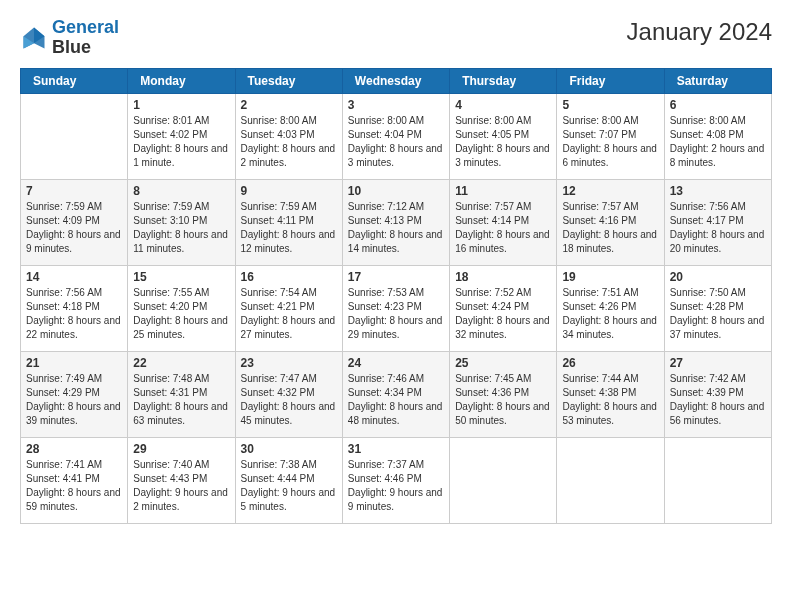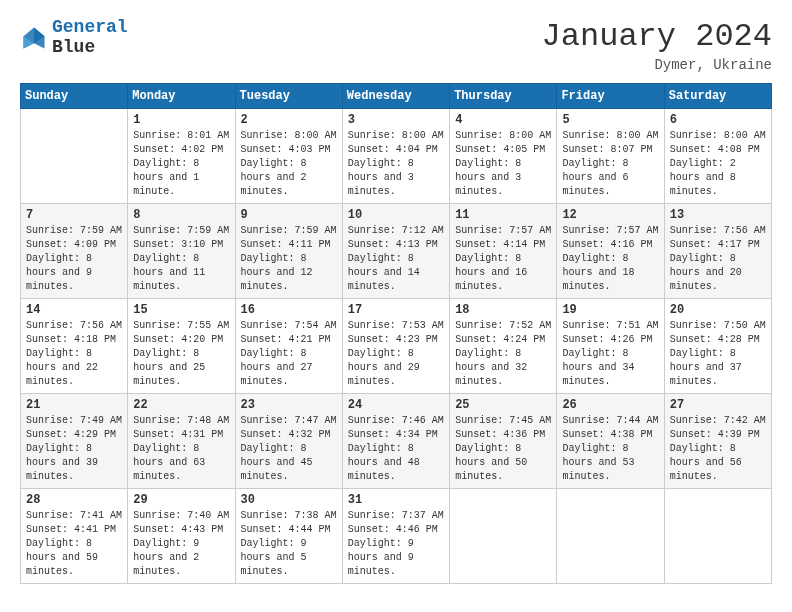--- a/index.html
+++ b/index.html
@@ -7,21 +7,20 @@
       width: 792px;
       height: 612px;
       font-family: Arial, Helvetica, sans-serif;
       background: #fff;
       overflow: hidden;
     }
     .page {
       width: 792px;
       height: 493px;
       padding: 18px 20px 10px 20px;
-      font-family: Liberation Mono, monospace;
     }
     .header {
       display: flex;
       justify-content: space-between;
       align-items: flex-start;
       margin-bottom: 10px;
     }
     .logo {
       display: flex;
       align-items: center;
@@ -37,38 +36,38 @@
       color: #1a6faf;
     }
     .logo-icon {
       width: 28px;
       height: 28px;
     }
     .title-block {
       text-align: right;
     }
     .month-title {
-      font-size: 32px;
+      font-size: 24px;
       font-weight: normal;
       color: #333;
     }
     .location {
       font-size: 14px;
       color: #555;
       margin-top: 2px;
     }
     .calendar {
       width: 100%;
       border-collapse: collapse;
       font-size: 10.5px;
     }
     .calendar thead tr th {
       background: #1a6faf;
       color: #fff;
-      padding: 5px 4px;
+      padding: 5px 12px;
       text-align: left;
       font-size: 12px;
       font-weight: 600;
       border: 1px solid #1560a0;
     }
     .calendar tbody tr td {
       border: 1px solid #ccc;
       vertical-align: top;
       padding: 4px 5px;
       width: calc(100% / 7);
@@ -106,21 +105,20 @@
         <polygon points="16,4 28,14 16,22" fill="#1a6faf"></polygon>
         <polygon points="4,14 16,22 4,28" fill="#4a9fd4"></polygon>
       </svg>
       <div class="logo-text">
         <div><span>General</span></div>
         <div>Blue</div>
       </div>
     </div>
     <div class="title-block">
       <div class="month-title">January 2024</div>
-      <div class="location">Dymer, Ukraine</div>
     </div>
   </div>
 
   <table class="calendar">
     <thead>
       <tr>
         <th>Sunday</th>
         <th>Monday</th>
         <th>Tuesday</th>
         <th>Wednesday</th>
@@ -152,21 +150,21 @@
         </td>
           <td>
           <span class="cell-date">4</span>
           <span class="cell-info">Sunrise: 8:00 AM</span><br>
           <span class="cell-info">Sunset: 4:05 PM</span><br>
           <span class="cell-info">Daylight: 8 hours and 3 minutes.</span>
         </td>
           <td>
           <span class="cell-date">5</span>
           <span class="cell-info">Sunrise: 8:00 AM</span><br>
-          <span class="cell-info">Sunset: 8:07 PM</span><br>
+          <span class="cell-info">Sunset: 7:07 PM</span><br>
           <span class="cell-info">Daylight: 8 hours and 6 minutes.</span>
         </td>
           <td>
           <span class="cell-date">6</span>
           <span class="cell-info">Sunrise: 8:00 AM</span><br>
           <span class="cell-info">Sunset: 4:08 PM</span><br>
           <span class="cell-info">Daylight: 2 hours and 8 minutes.</span>
         </td>
         </tr>
         <tr>

